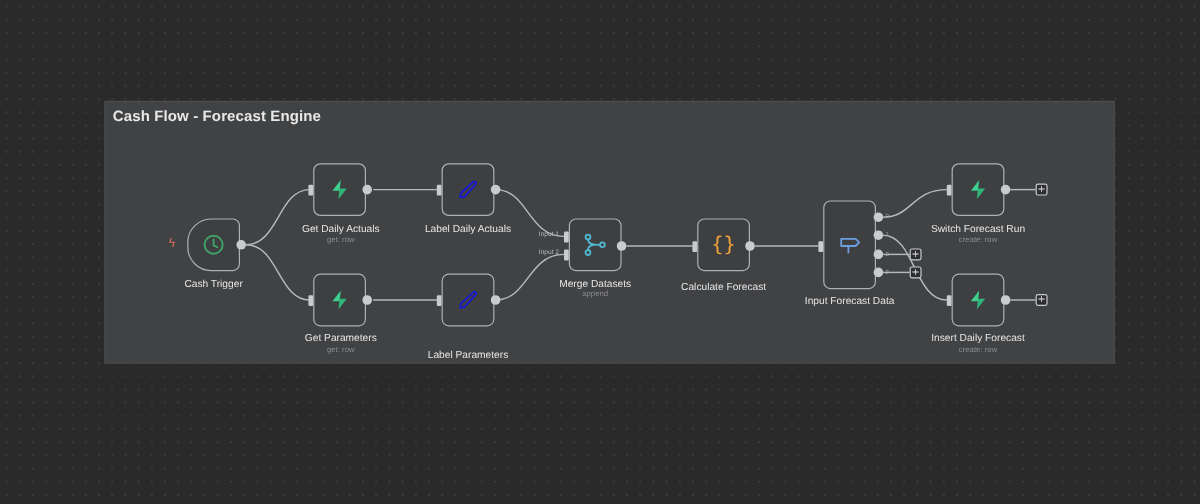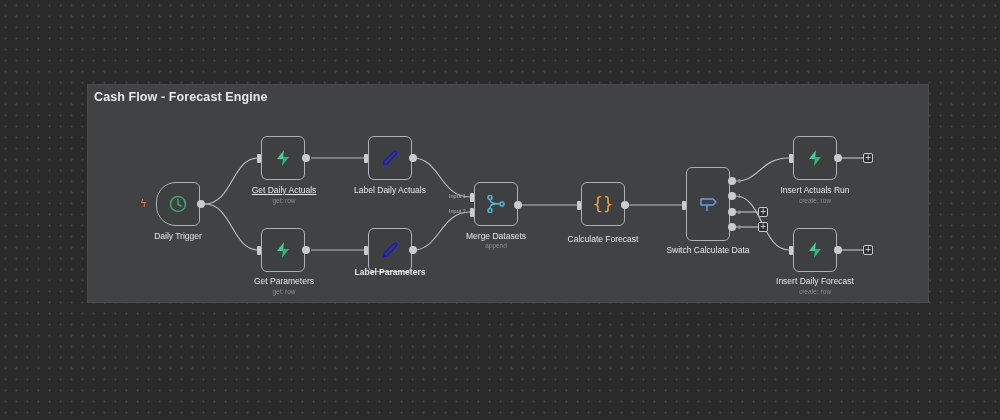--- a/index.html
+++ b/index.html
@@ -72,31 +72,31 @@
 </svg>
 
 <span class="bolt" style="left:140px;top:198px;">ϟ</span>
 <div class="node trigger" style="left:156px;top:182px;">
   <svg width="18" height="18" viewBox="0 0 18 18">
     <circle cx="9" cy="9" r="7.5" fill="none" stroke="#3fa46a" stroke-width="1.6"></circle>
     <path d="M9,4.5 L9,9.5 L12,11" fill="none" stroke="#3fa46a" stroke-width="1.6" stroke-linecap="round"></path>
   </svg>
 </div>
 <div class="port-out" style="left:197px;top:200px;"></div>
-<div class="lbl" style="left:178px;top:231px;">Daily Trigger</div>
+<div class="lbl" style="left:178px;top:231px;">Cash Trigger</div>
 
 <div class="port-in" style="left:257px;top:154px;"></div>
 <div class="node" style="left:261px;top:136px;">
   <svg width="18" height="18" viewBox="0 0 18 18">
     <path d="M10,1 L3,10 L9,10 Z" fill="#3ecf8e"></path>
       <path d="M8,17 L15,8 L9,8 Z" fill="#2fb57a"></path>
   </svg>
 </div>
 <div class="port-out" style="left:302px;top:154px;"></div>
-<div class="lbl" style="left:284px;top:185px;text-decoration:underline;">Get Daily Actuals</div>
+<div class="lbl" style="left:284px;top:185px;">Get Daily Actuals</div>
 <div class="sub" style="left:284px;top:197px;">get: row</div>
 
 <div class="port-in" style="left:257px;top:246px;"></div>
 <div class="node" style="left:261px;top:228px;">
   <svg width="18" height="18" viewBox="0 0 18 18">
     <path d="M10,1 L3,10 L9,10 Z" fill="#3ecf8e"></path>
       <path d="M8,17 L15,8 L9,8 Z" fill="#2fb57a"></path>
   </svg>
 </div>
 <div class="port-out" style="left:302px;top:246px;"></div>
@@ -112,21 +112,21 @@
 <div class="port-out" style="left:409px;top:154px;"></div>
 <div class="lbl" style="left:390px;top:185px;">Label Daily Actuals</div>
 
 <div class="port-in" style="left:364px;top:246px;"></div>
 <div class="node" style="left:368px;top:228px;">
   <svg width="18" height="18" viewBox="0 0 18 18">
     <path d="M13.5,2.5 C15,1.5 16.5,3 15.5,4.5 L6,15 L2.5,15.5 L3,12 Z" fill="none" stroke="#1a1ad0" stroke-width="1.6" stroke-linejoin="round"></path>
   </svg>
 </div>
 <div class="port-out" style="left:409px;top:246px;"></div>
-<div class="lbl" style="left:390px;top:267px;font-weight:bold;">Label Parameters</div>
+<div class="lbl" style="left:390px;top:290px;">Label Parameters</div>
 
 <div class="inlabel" style="left:449px;top:193px;">Input 1</div>
 <div class="inlabel" style="left:449px;top:208px;">Input 2</div>
 <div class="port-in" style="left:470px;top:193px;"></div>
 <div class="port-in" style="left:470px;top:208px;"></div>
 <div class="node" style="left:474px;top:182px;">
   <svg width="20" height="20" viewBox="0 0 20 20">
     <g fill="none" stroke="#4fb8d0" stroke-width="1.5">
       <circle cx="4" cy="3.5" r="2"></circle>
         <circle cx="4" cy="16.5" r="2"></circle>
@@ -158,32 +158,32 @@
 <div class="port-out" style="left:728px;top:177px;"></div>
 <div class="port-out" style="left:728px;top:192px;"></div>
 <div class="port-out" style="left:728px;top:208px;"></div>
 <div class="port-out" style="left:728px;top:223px;"></div>
 <div class="outnum" style="left:738px;top:178px;">0</div>
 <div class="outnum" style="left:738px;top:193px;">1</div>
 <div class="outnum" style="left:738px;top:209px;">2</div>
 <div class="outnum" style="left:738px;top:224px;">3</div>
 <div class="plus" style="left:758px;top:207px;">+</div>
 <div class="plus" style="left:758px;top:222px;">+</div>
-<div class="lbl" style="left:708px;top:245px;">Switch Calculate Data</div>
+<div class="lbl" style="left:708px;top:245px;">Input Forecast Data</div>
 
 <div class="port-in" style="left:789px;top:154px;"></div>
 <div class="node" style="left:793px;top:136px;">
   <svg width="18" height="18" viewBox="0 0 18 18">
     <path d="M10,1 L3,10 L9,10 Z" fill="#3ecf8e"></path>
       <path d="M8,17 L15,8 L9,8 Z" fill="#2fb57a"></path>
   </svg>
 </div>
 <div class="port-out" style="left:834px;top:154px;"></div>
 <div class="plus" style="left:863px;top:153px;">+</div>
-<div class="lbl" style="left:815px;top:185px;">Insert Actuals Run</div>
+<div class="lbl" style="left:815px;top:185px;">Switch Forecast Run</div>
 <div class="sub" style="left:815px;top:197px;">create: row</div>
 
 <div class="port-in" style="left:789px;top:246px;"></div>
 <div class="node" style="left:793px;top:228px;">
   <svg width="18" height="18" viewBox="0 0 18 18">
     <path d="M10,1 L3,10 L9,10 Z" fill="#3ecf8e"></path>
       <path d="M8,17 L15,8 L9,8 Z" fill="#2fb57a"></path>
   </svg>
 </div>
 <div class="port-out" style="left:834px;top:246px;"></div>

